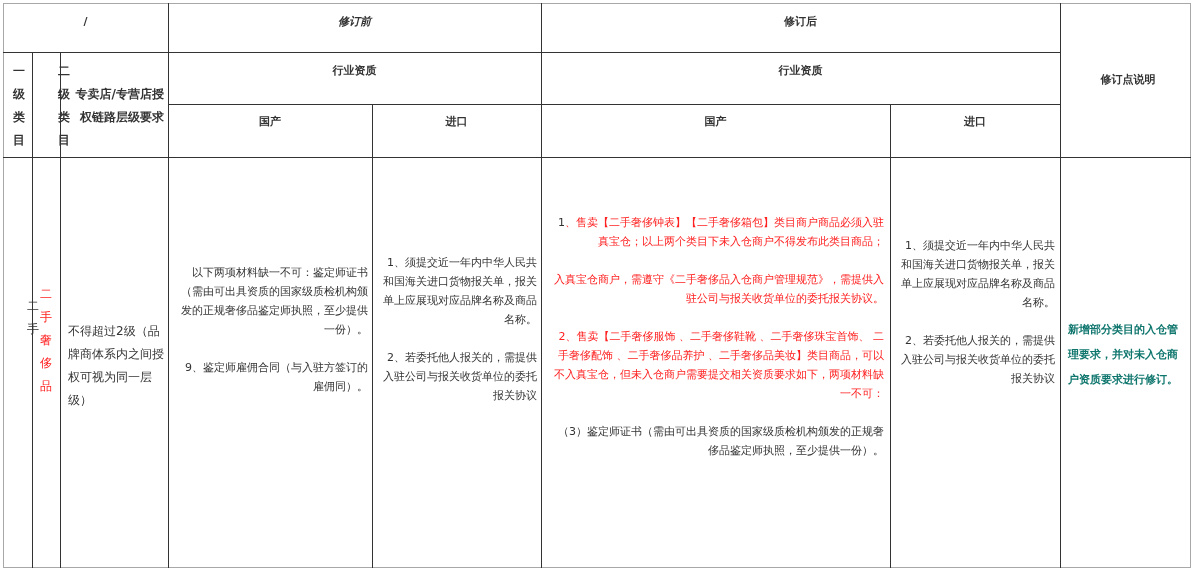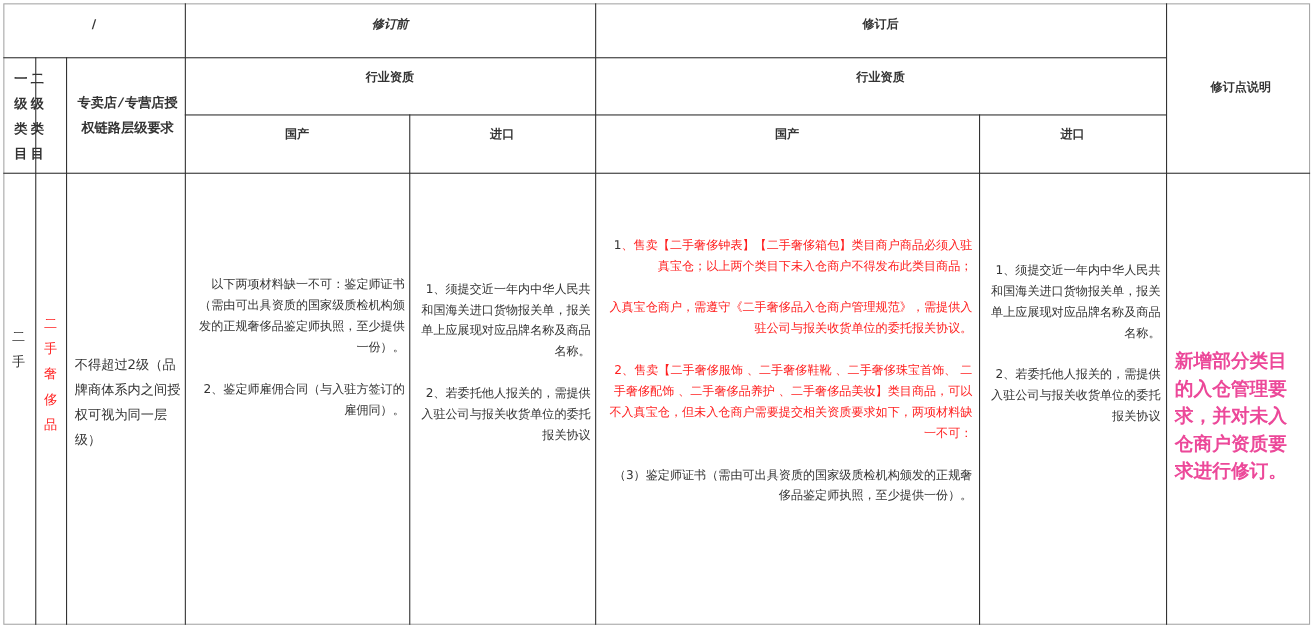--- a/index.html
+++ b/index.html
@@ -9,21 +9,21 @@
            border:1px solid #a8a8a8; box-sizing:border-box; }
   .cell { position:absolute; box-sizing:border-box; font-size:11px; line-height:19px; }
   .vl { position:absolute; width:1px; background:#333333; }
   .hl { position:absolute; height:1px; background:#333333; }
   .hdr { font-weight:bold; text-align:center; font-size:11px; }
   .red { color:#ff2020; }
   .dark { color:#333333; }
   .vert { text-align:center; width:16px; word-break:break-all; font-size:12px; line-height:23px; }
   .p { margin:0 0 19px 0;text-align:right; }
   .p:last-child { margin-bottom:0; }
-  .bold-red { color:#ec4899; font-weight:bold; font-size:17px; line-height:25px; }
+  .bold-red { color:#0f766e; font-weight:bold; font-size:11px; line-height:25px; }
 </style>
 </head>
 <body>
 
 <div class="frame"></div>
 
 <div class="vl" style="left:32px; top:52px; height:516px;"></div>
 <div class="vl" style="left:60px; top:52px; height:516px;"></div>
 <div class="vl" style="left:168px; top:3px; height:565px;"></div>
 <div class="vl" style="left:372px; top:104px; height:464px;"></div>
@@ -34,37 +34,37 @@
 <div class="hl" style="left:3px; top:52px; width:1057px;"></div>
 <div class="hl" style="left:168px; top:104px; width:892px;"></div>
 <div class="hl" style="left:3px; top:157px; width:1188px;"></div>
 
 <div class="cell hdr" style="left:3px; top:12px; width:165px;">/</div>
 <div class="cell hdr" style="left:168px; top:12px; width:373px;font-style:italic;">修订前</div>
 <div class="cell hdr" style="left:541px; top:12px; width:519px;">修订后</div>
 <div class="cell hdr" style="left:1068px; top:70px; width:120px; text-align:center;">修订点说明</div>
 
 <div class="cell hdr vert" style="left:9px; top:60px;text-align:right;">一级类目</div>
-<div class="cell hdr vert" style="left:26px; top:60px;">二级类目</div>
-<div class="cell hdr" style="left:68px; top:83px; width:96px; text-align:center; font-size:12px; line-height:23px;font-family:Liberation Mono, monospace;">专卖店/专营店授权链路层级要求</div>
+<div class="cell hdr vert" style="left:56px; top:60px;">二级类目</div>
+<div class="cell hdr" style="left:68px; top:83px; width:96px; text-align:right; font-size:12px; line-height:23px;">专卖店/专营店授权链路层级要求</div>
 <div class="cell hdr" style="left:168px; top:61px; width:373px;">行业资质</div>
 <div class="cell hdr" style="left:541px; top:61px; width:519px;">行业资质</div>
 
 <div class="cell hdr" style="left:168px; top:112px; width:204px;">国产</div>
 <div class="cell hdr" style="left:372px; top:112px; width:169px;">进口</div>
 <div class="cell hdr" style="left:541px; top:112px; width:349px;">国产</div>
 <div class="cell hdr" style="left:890px; top:112px; width:170px;">进口</div>
 
-<div class="cell vert dark" style="left:9px; top:295px;">二手</div>
+<div class="cell vert dark" style="left:25px; top:295px;">二手</div>
 <div class="cell vert red" style="left:38px; top:283px;text-align:center;">二手奢侈品</div>
 <div class="cell" style="left:68px; top:320px; width:96px; font-size:12px; line-height:23px;">不得超过2级（品牌商体系内之间授权可视为同一层级）</div>
 
-<div class="cell" style="left:175px; top:249px; width:193px;">
+<div class="cell" style="left:175px; top:263px; width:193px;">
   <p class="p">以下两项材料缺一不可：鉴定师证书（需由可出具资质的国家级质检机构颁发的正规奢侈品鉴定师执照，至少提供一份）。</p>
-  <p class="p">2、鉴定师雇佣合同（与入驻方签订的雇佣同）。</p>
+  <p class="p">9、鉴定师雇佣合同（与入驻方签订的雇佣同）。</p>
 </div>
 
 <div class="cell" style="left:379px; top:253px; width:158px;">
   <p class="p">1、须提交近一年内中华人民共和国海关进口货物报关单，报关单上应展现对应品牌名称及商品名称。</p>
   <p class="p">2、若委托他人报关的，需提供入驻公司与报关收货单位的委托报关协议</p>
 </div>
 
 <div class="cell" style="left:548px; top:213px; width:336px;">
   <p class="p red"><span class="dark">1</span><span>、售卖【二手奢侈钟表】【二手奢侈箱包】类目商户商品必须入驻真宝仓；以上两个类目下未入仓商户不得发布此类目商品；</span></p>
   <p class="p red">入真宝仓商户，需遵守《二手奢侈品入仓商户管理规范》，需提供入驻公司与报关收货单位的委托报关协议。</p>

